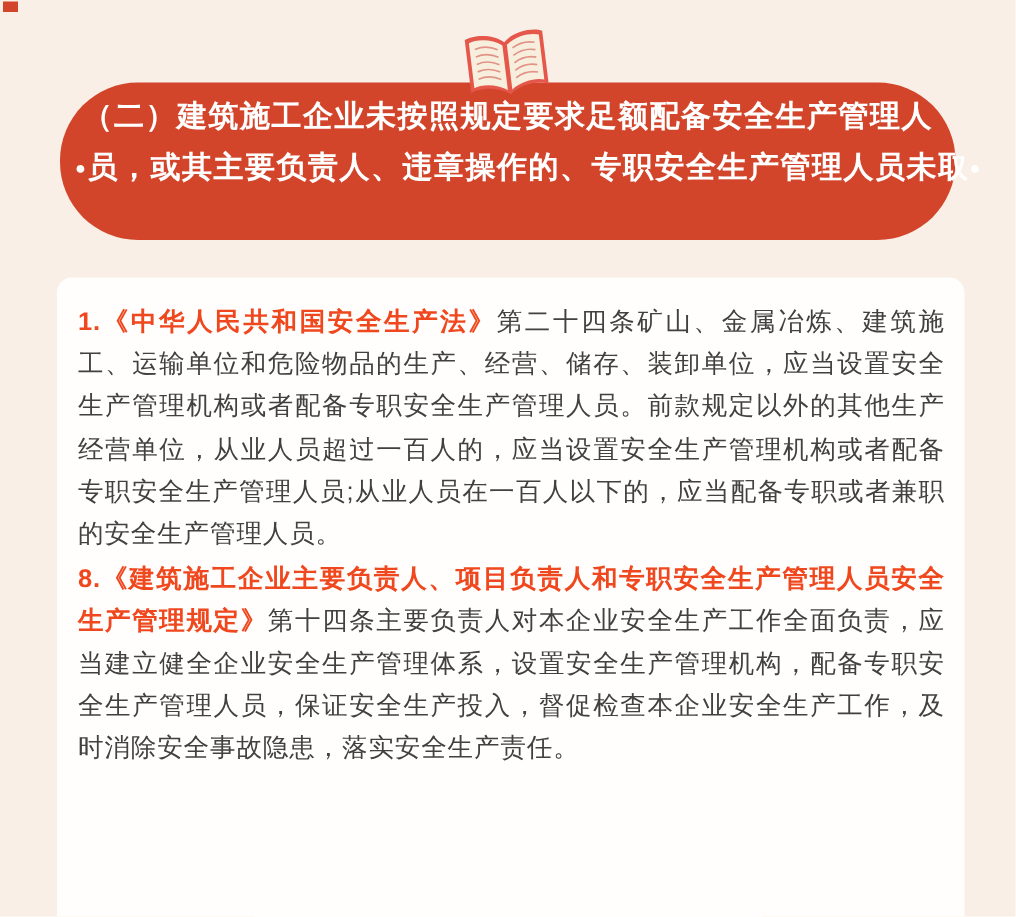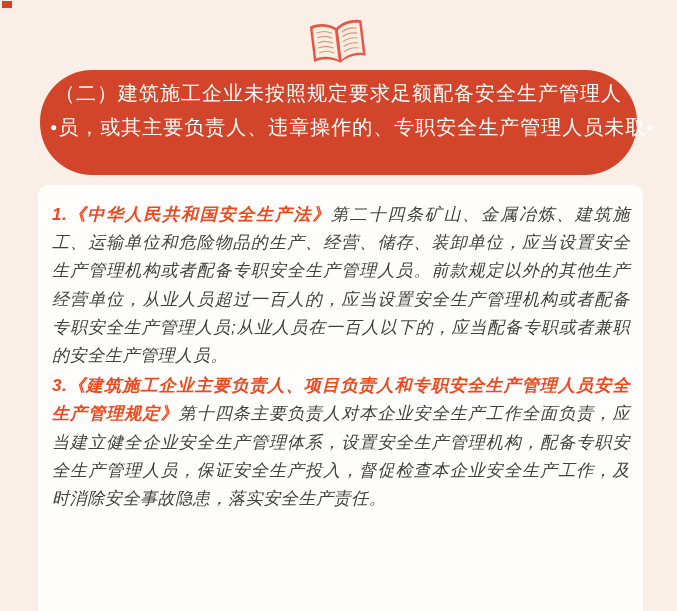--- a/index.html
+++ b/index.html
@@ -27,27 +27,26 @@
   }
   .book{
     position:absolute;left:307px;top:19px;width:62px;height:48px;
     z-index:2;
   }
   .banner{
     position:absolute;left:40px;top:55px;width:597px;height:105px;
     background:var(--banner-bg);
     border-radius:52px;
     color:var(--banner-text);
-    font-weight:normal;
+    font-weight:bold;
     font-size:20px;
     letter-spacing:1px;
     text-align:center;
     padding-top:6px;
     z-index:1;
-    margin-top:15px;
   }
   .banner-line{
     height:34px;line-height:34px;white-space:nowrap;
   }
   .banner-line.line2{
     display:flex;align-items:center;justify-content:space-between;
     padding:0 10px;
   }
   .dot{
     font-size:12px;line-height:34px;flex:0 0 auto;
@@ -58,21 +57,20 @@
     border-radius:10px 10px 0 0;
     padding:16px 13px 10px 14px;
   }
   .para{
     font-size:17px;
     line-height:28.2px;
     letter-spacing:0.6px;
     text-align:justify;
     color:var(--body-text);
     margin-bottom:2px;
-    font-style:italic;
   }
   .lead{
     color:var(--lead-text);
     font-weight:bold;
   }
 </style>
 </head>
 <body>
 
 <div class="page">
@@ -105,16 +103,16 @@
     <div class="banner-line">（二）建筑施工企业未按照规定要求足额配备安全生产管理人</div>
     <div class="banner-line line2">
       <span class="dot">●</span>
       <span>员，或其主要负责人、违章操作的、专职安全生产管理人员未取</span>
       <span class="dot">●</span>
     </div>
   </div>
 
   <div class="card">
     <p class="para"><span class="lead">1.《中华人民共和国安全生产法》</span><span>第二十四条矿山、金属冶炼、建筑施工、运输单位和危险物品的生产、经营、储存、装卸单位，应当设置安全生产管理机构或者配备专职安全生产管理人员。前款规定以外的其他生产经营单位，从业人员超过一百人的，应当设置安全生产管理机构或者配备专职安全生产管理人员;从业人员在一百人以下的，应当配备专职或者兼职的安全生产管理人员。</span></p>
-    <p class="para"><span class="lead">3.《建筑施工企业主要负责人、项目负责人和专职安全生产管理人员安全生产管理规定》</span><span>第十四条主要负责人对本企业安全生产工作全面负责，应当建立健全企业安全生产管理体系，设置安全生产管理机构，配备专职安全生产管理人员，保证安全生产投入，督促检查本企业安全生产工作，及时消除安全事故隐患，落实安全生产责任。</span></p>
+    <p class="para"><span class="lead">8.《建筑施工企业主要负责人、项目负责人和专职安全生产管理人员安全生产管理规定》</span><span>第十四条主要负责人对本企业安全生产工作全面负责，应当建立健全企业安全生产管理体系，设置安全生产管理机构，配备专职安全生产管理人员，保证安全生产投入，督促检查本企业安全生产工作，及时消除安全事故隐患，落实安全生产责任。</span></p>
   </div>
 
 </div>
 
 </body></html>

